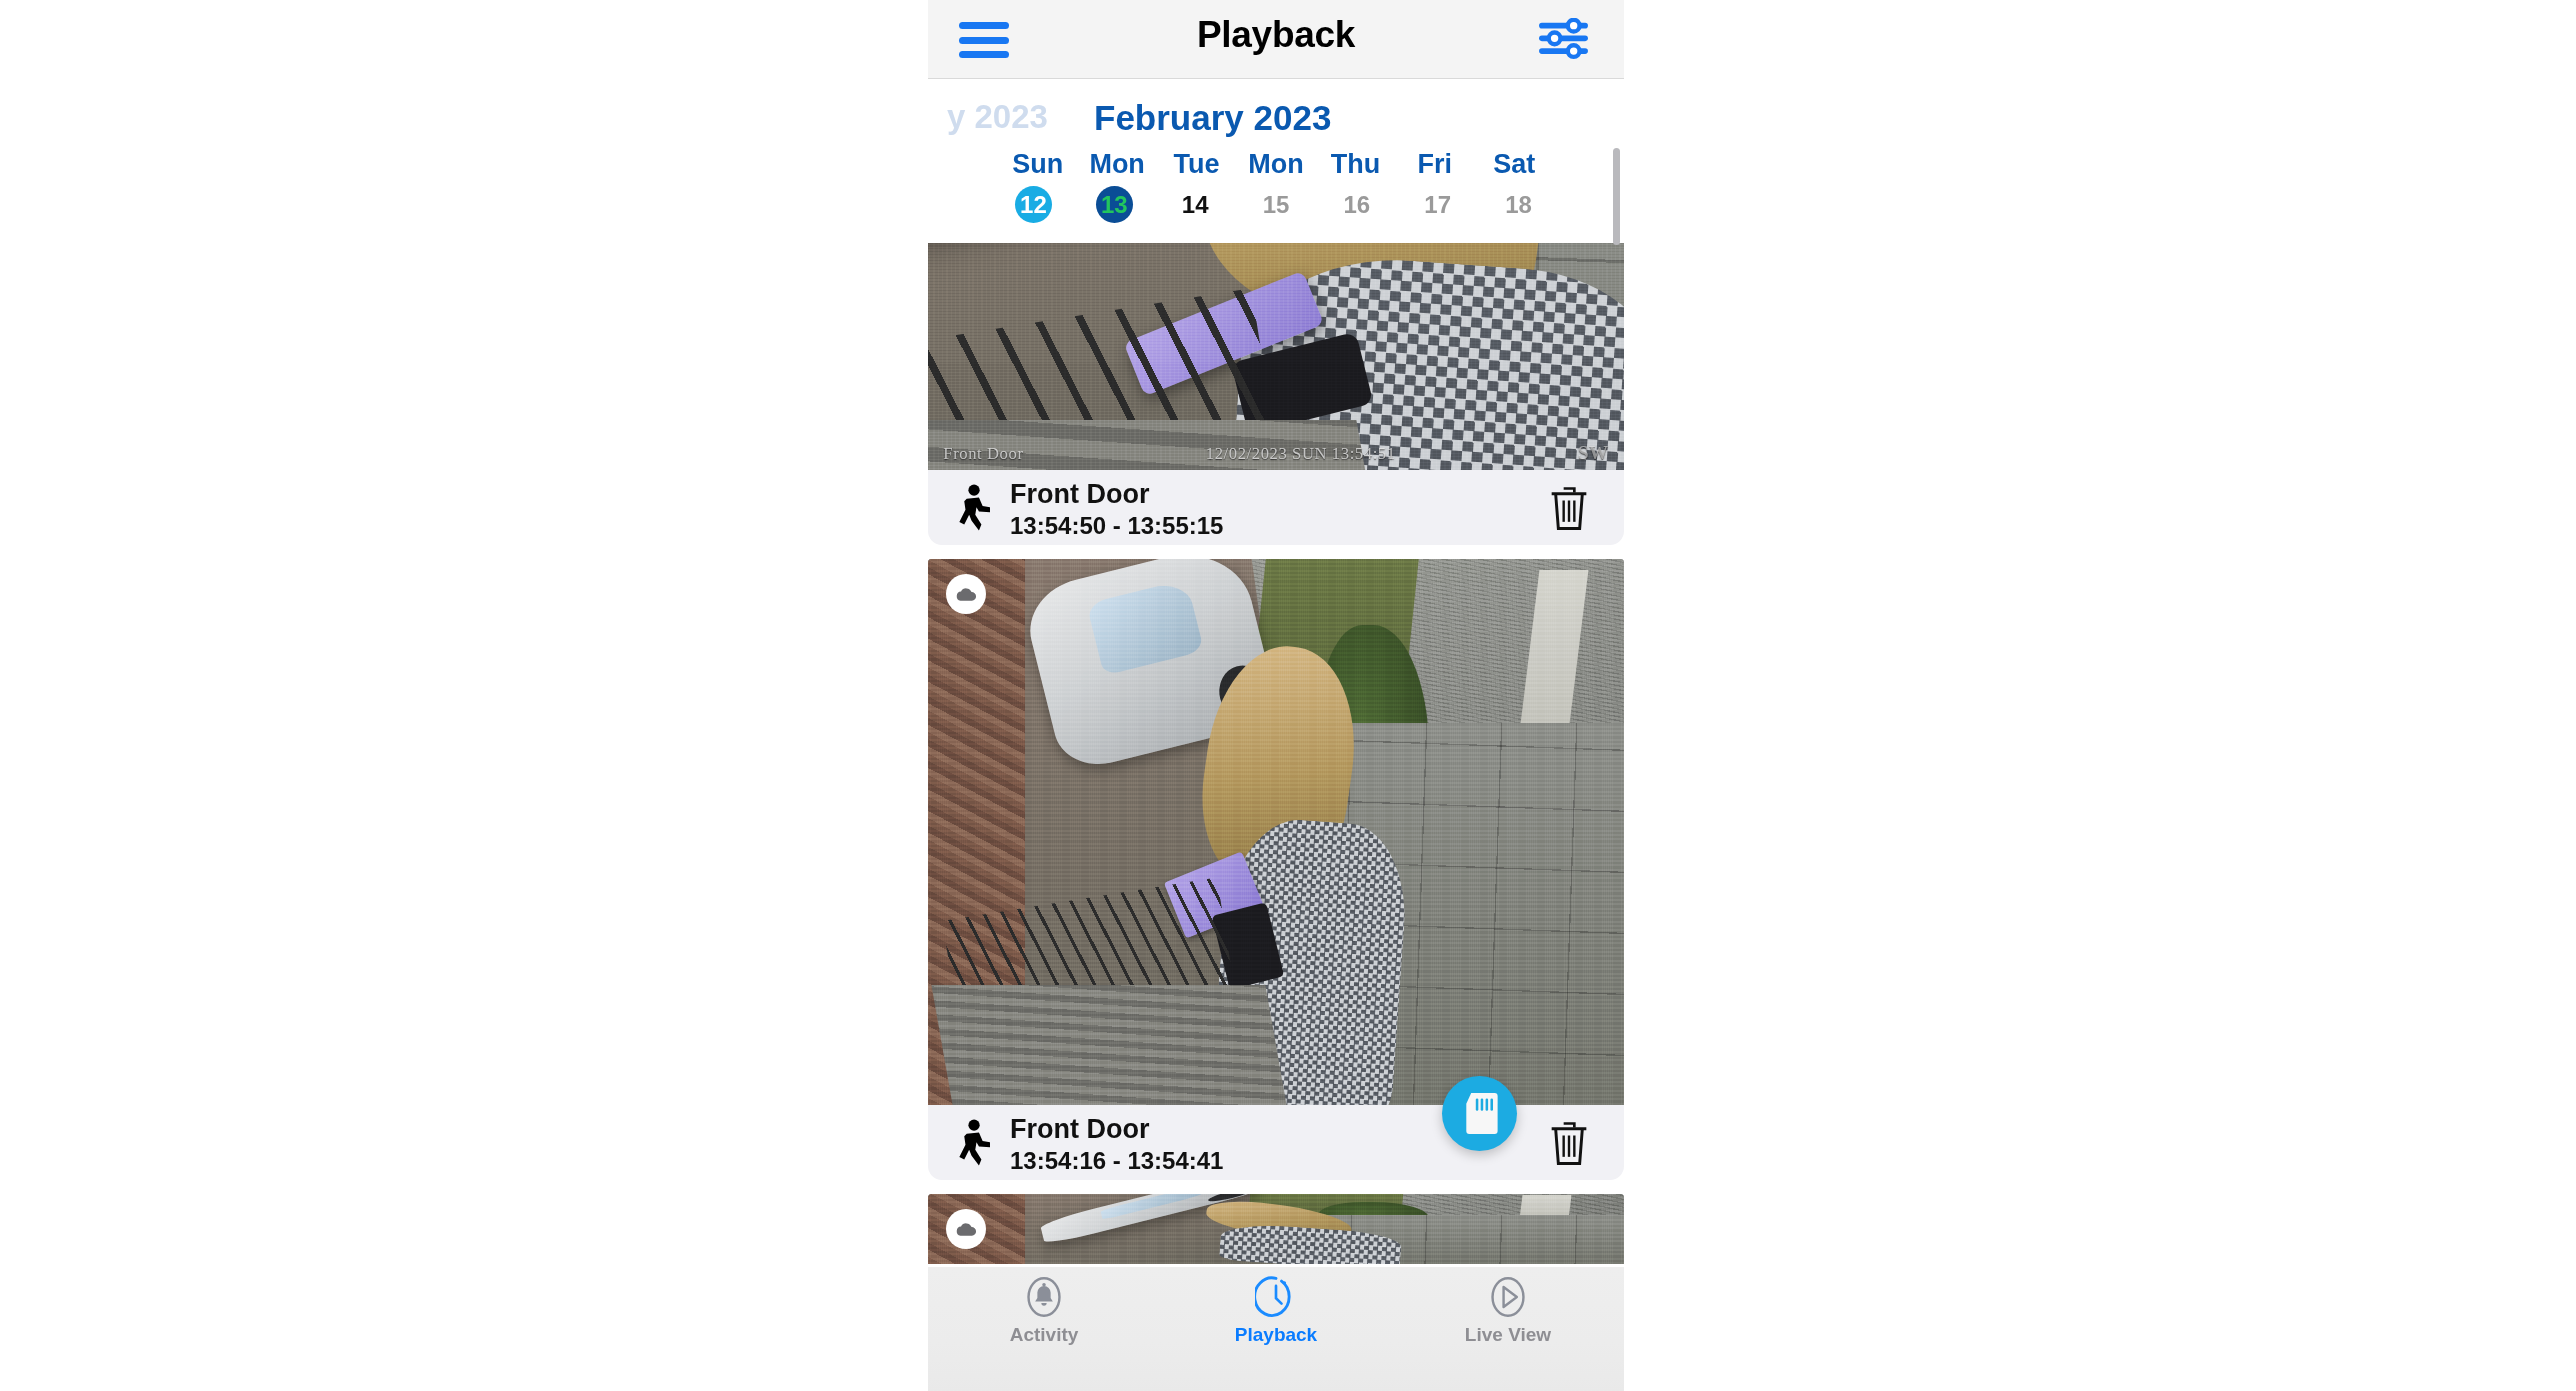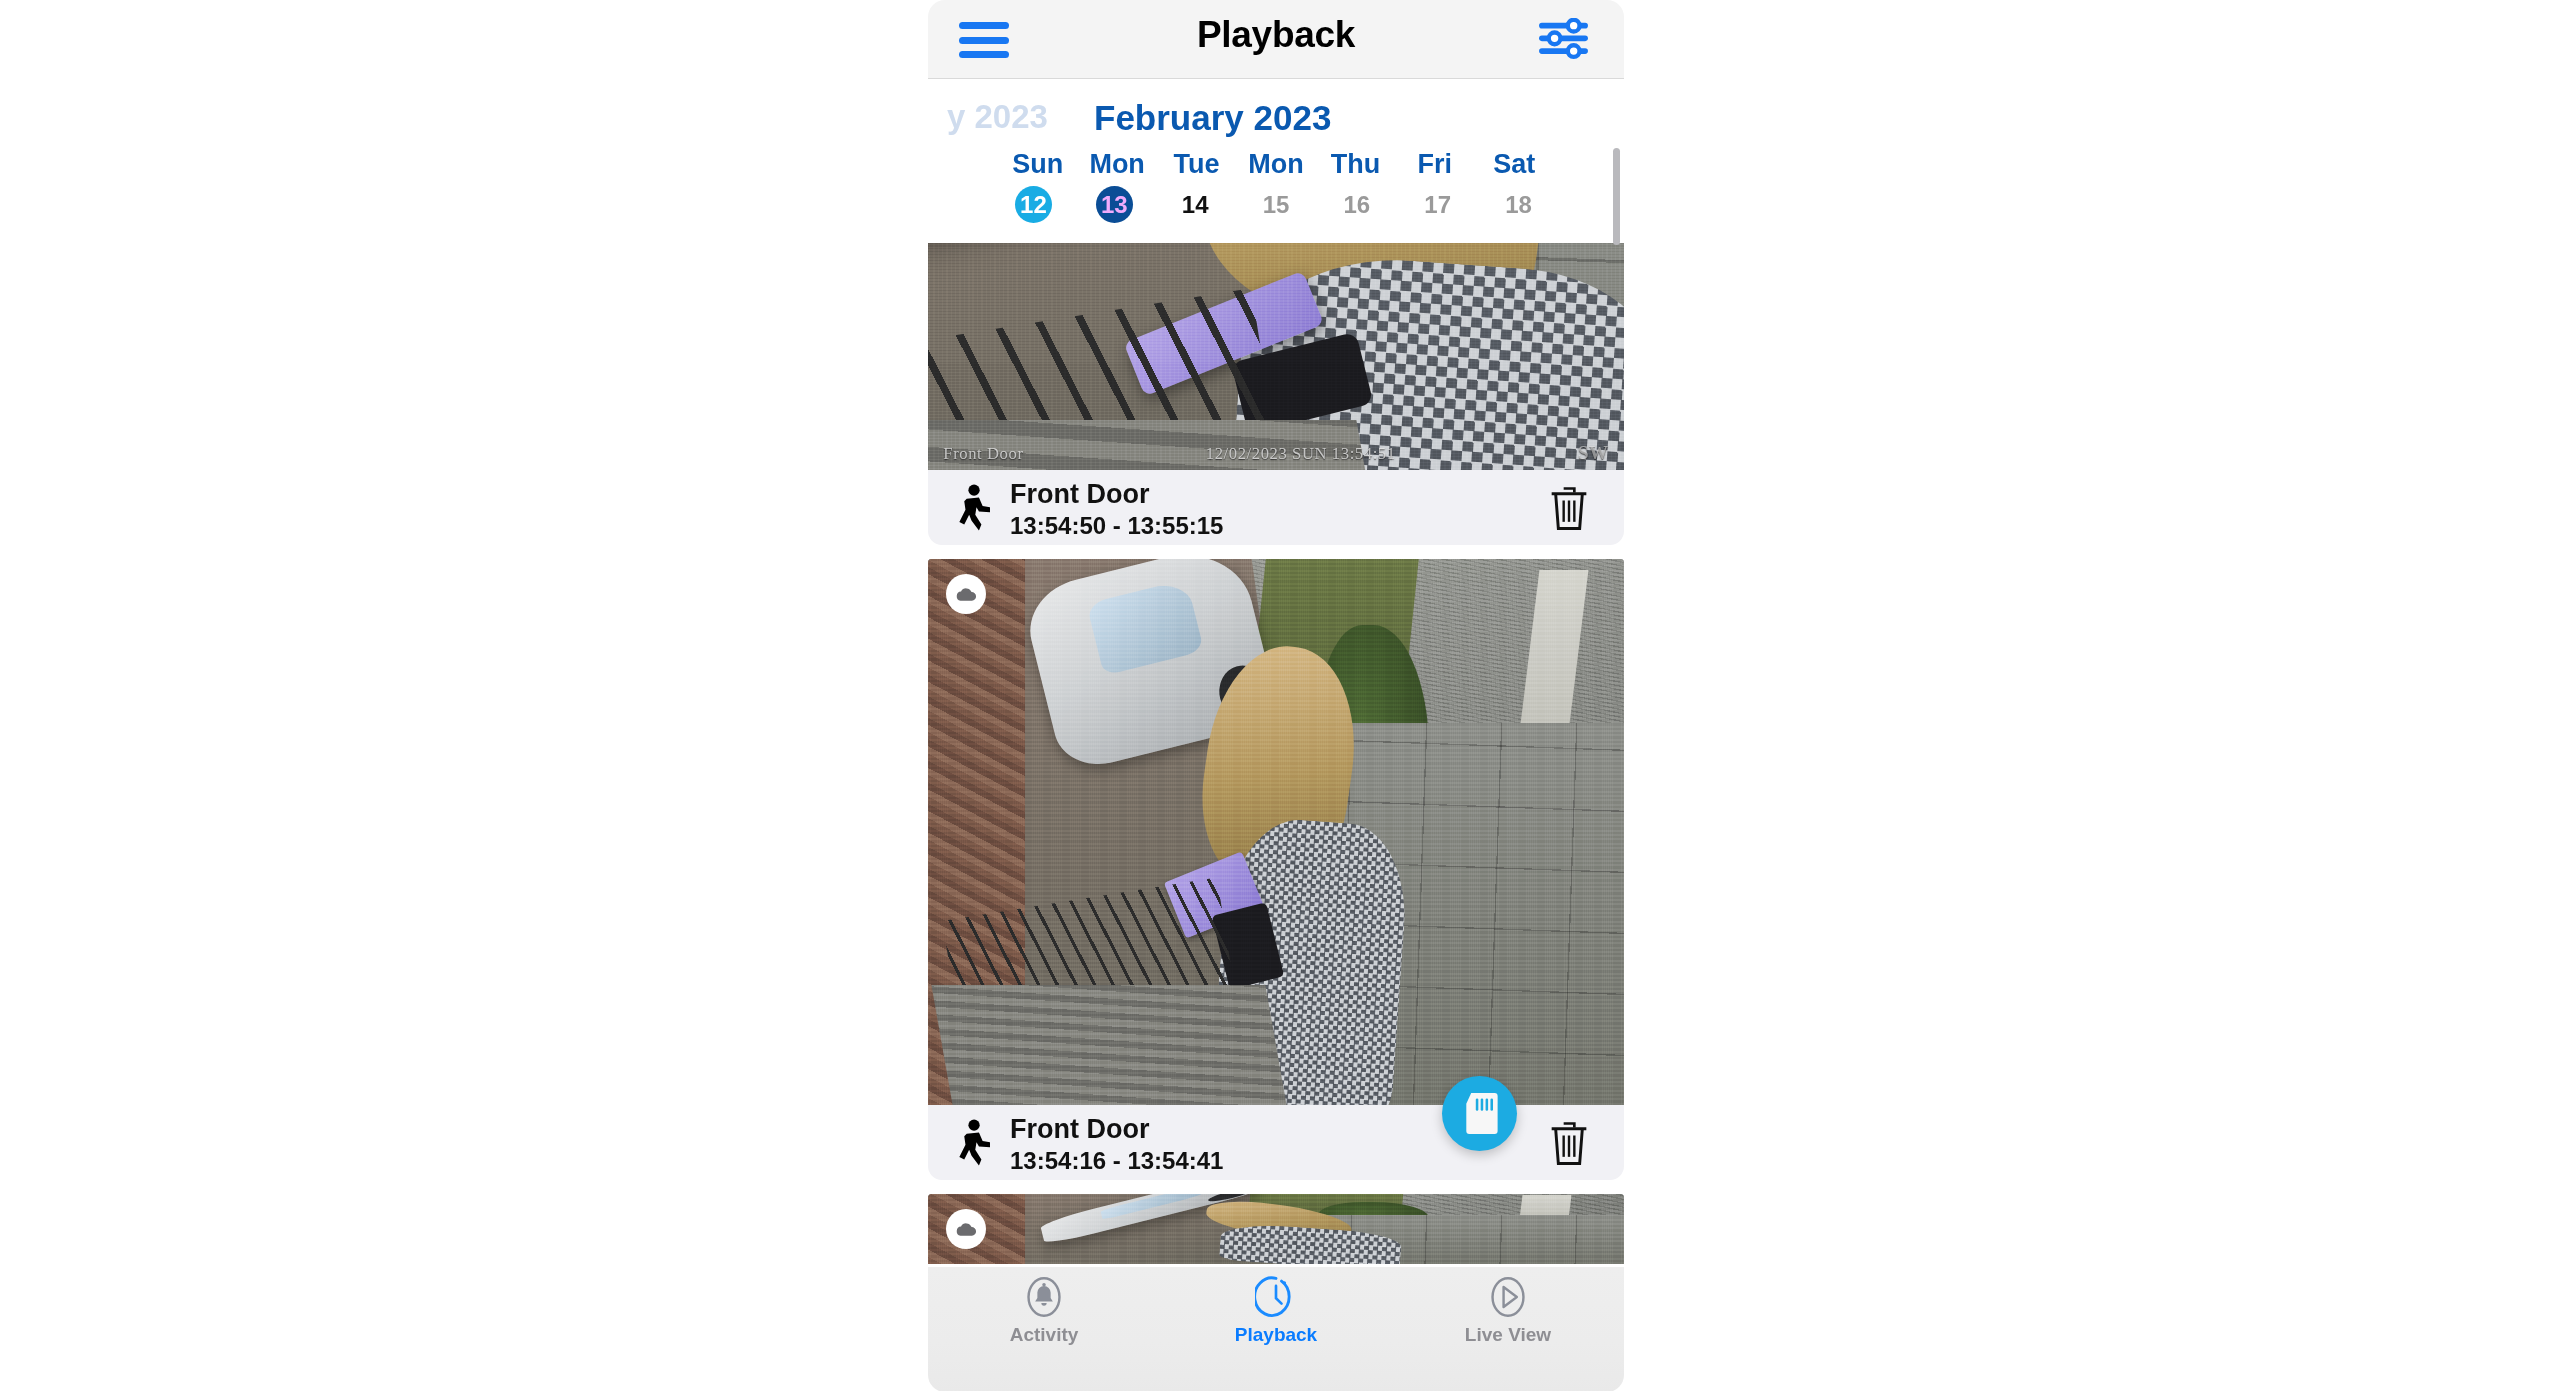--- a/index.html
+++ b/index.html
@@ -14,21 +14,20 @@
     width: 2576px; height: 1392px;
     background: #ffffff;
   }
   
   #phone {
     position: absolute;
     left: 928px; top: 0;
     width: 696px; height: 1392px;
     background: #ffffff;
     overflow: hidden;
-    border-radius: 17px;
   }
   
   .header {
     position: absolute;
     left: 0; top: 0;
     width: 696px; height: 79px;
     background: #f4f4f4;
     border-bottom: 1.9px solid #d9d9d9;
     box-sizing: border-box;
   }
@@ -117,21 +116,21 @@
     justify-content: center;
     width: 37px; height: 37px;
     border-radius: 50%;
     font-size: 24px;
     font-weight: bold;
     line-height: 1;
   }
   .date-plain  { color: #9a9a9a; background: transparent; }
   .date-today  { color: #111111; background: transparent; }
   .date-light  { color: #ffffff; background: #19ace4; }
-  .date-dark   { color: #f0abfc; background: #0a4d96; }
+  .date-dark   { color: #22c55e; background: #0a4d96; }
   
   .list {
     position: absolute;
     left: 0; top: 233px;
     width: 696px; height: 1034px;
     overflow: hidden;
     background: #fff;
   }
   .event {
     position: relative;

